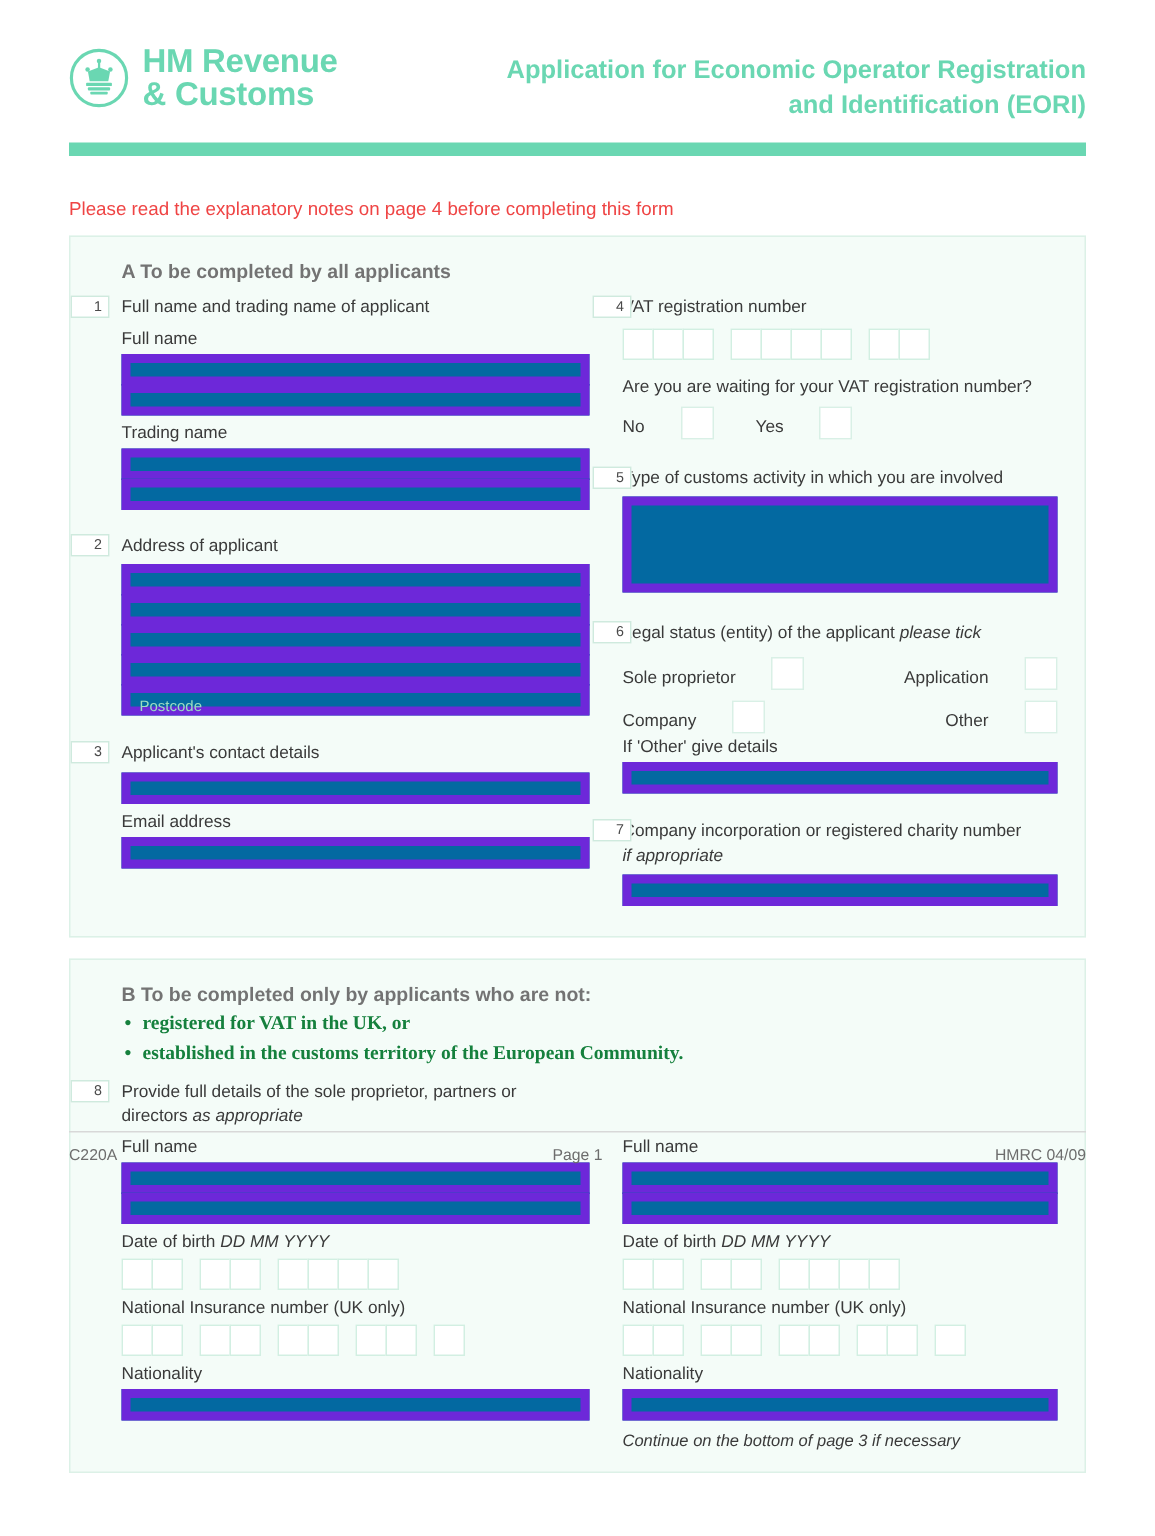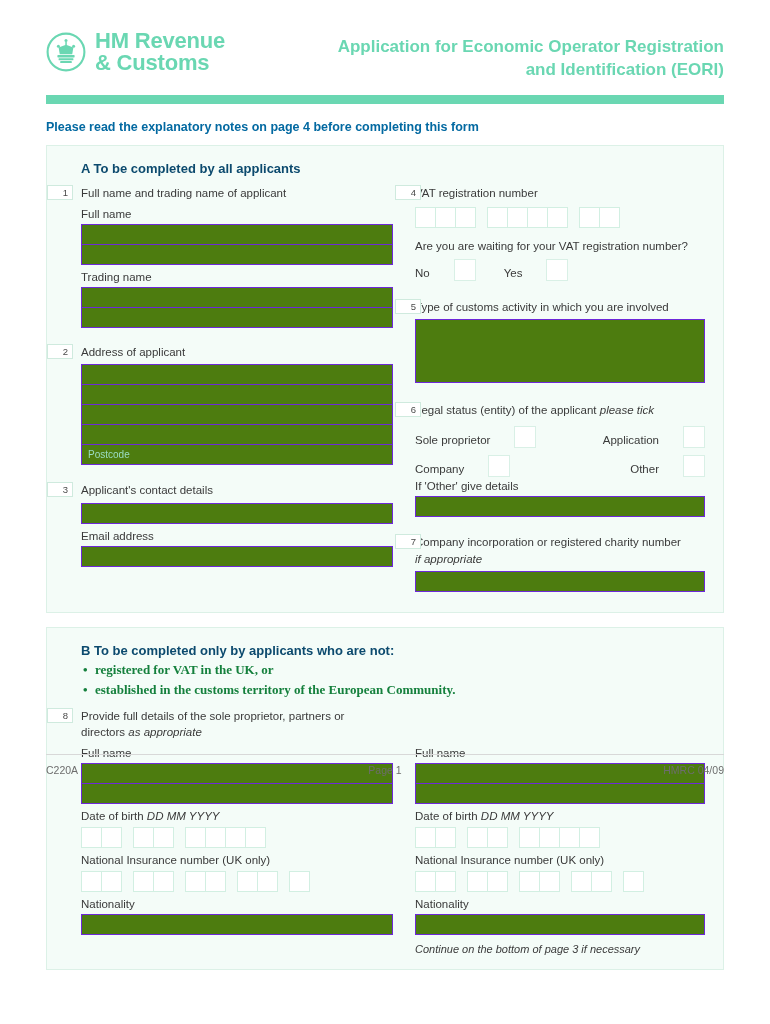--- a/index.html
+++ b/index.html
@@ -15,46 +15,46 @@
 
   
   .header { display: flex; align-items: flex-start; justify-content: space-between; padding-top: 30px; }
   .brand { display: flex; align-items: center; gap: 9px; }
   .crown-circle { width: 40px; height: 40px; flex: 0 0 40px; }
   .brand-text { font-size: 22px; line-height: 1.02; font-weight: bold; color: #6ad7b2; letter-spacing: -0.2px; }
   .brand-text .l2 { display: block; }
   .doc-title { text-align: right; font-size: 17px; line-height: 1.35; font-weight: bold; color: #6ad7b2; padding-top: 6px; max-width: 430px; }
   .rule { height: 9px; background: #6ad7b2; margin-top: 13px; }
 
-  .instruction { font-size: 12.5px; font-weight: bold; color: #0369a1; margin-top: 16px; }
+  .instruction { font-size: 12.5px; font-weight: normal; color: #ef4444; margin-top: 28px; }
 
   
   .panel { position: relative; background: #f4fcf8; border: 1px solid #dcf1e7; margin-top: 11px; padding: 12px 18px 16px 34px; }
   .panel-b { margin-top: 14px; padding-bottom: 14px; }
-  .sec-head { font-size: 13px; font-weight: bold; color: #0c4a6e; margin: 3px 0 9px 0; }
+  .sec-head { font-size: 13px; font-weight: bold; color: #737373; margin: 3px 0 9px 0; }
   .sec-head-b { margin-bottom: 2px; }
   .bullets { list-style: none; margin: 0 0 8px 0; padding: 0; }
   .bullets li { font-size: 13px; font-weight: bold; color: #15803d; position: relative; padding-left: 14px; line-height: 1.52; font-family: Liberation Serif, serif; }
   .bullets li::before { content: "\2022"; position: absolute; left: 2px; }
 
   .cols { display: flex; }
   .col { width: 50%; }
   .col-r { padding-left: 22px; }
 
   
   .q { position: relative; margin-bottom: 4px; }
   .qnum { position: absolute; left: -34px; top: 0; width: 26px; height: 15px; border: 1px solid #cfeade;
           background: #ffffff; font-size: 9.5px; color: #4a4a4a; text-align: right; padding-right: 4px; line-height: 14px; }
   .qnum-r { left: -20px; }
   .qlabel { font-size: 11.5px; color: #3a3a3a; line-height: 1.45; }
   .qlabel i { font-style: italic; }
   .sublabel { font-size: 11.5px; color: #3a3a3a; margin-top: 6px; }
 
   
-  .field { background: #4d7c0f; border: 1px solid #6d28d9; height: 21px; margin-top: 4px; }
+  .field { background: #0369a1; border: 6px solid #6d28d9; height: 21px; margin-top: 4px; }
   .field-stack { margin-top: 4px; }
   .field-stack .field { margin-top: -1px; }
   .field-stack .field:first-child { margin-top: 0; }
   .field-tall { height: 64px; }
   .placeholder { font-size: 10px; color: #9adcc2; padding: 4px 0 0 6px; }
 
   
   .boxrow { display: flex; align-items: flex-start; margin-top: 5px; }
   .bgroup { display: flex; margin-right: 11px; }
   .bgroup:last-child { margin-right: 0; }

